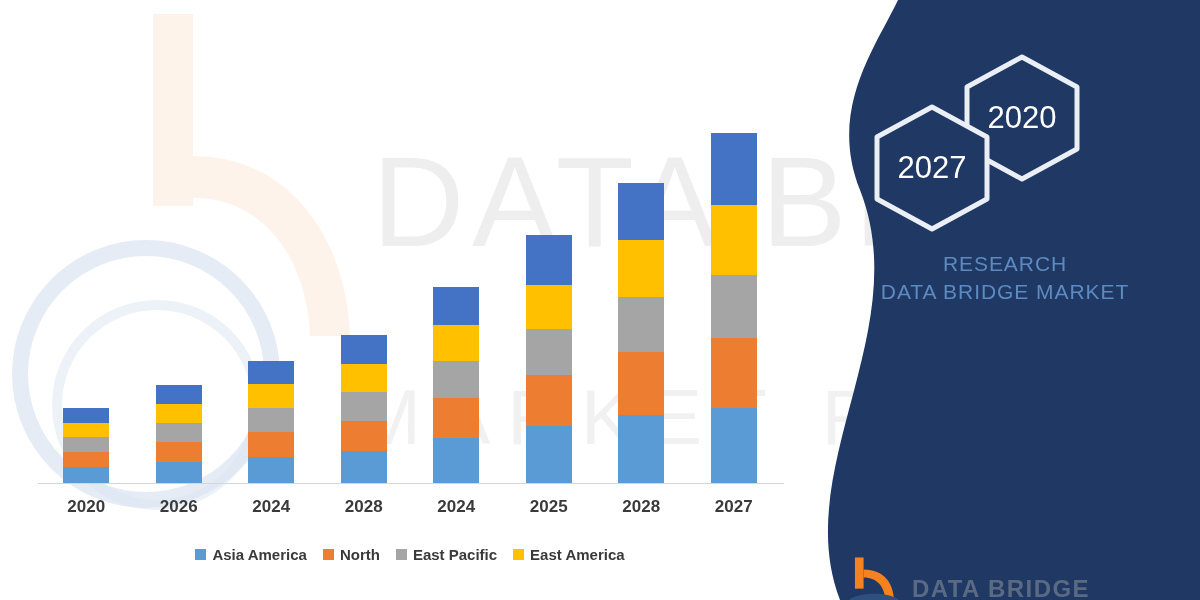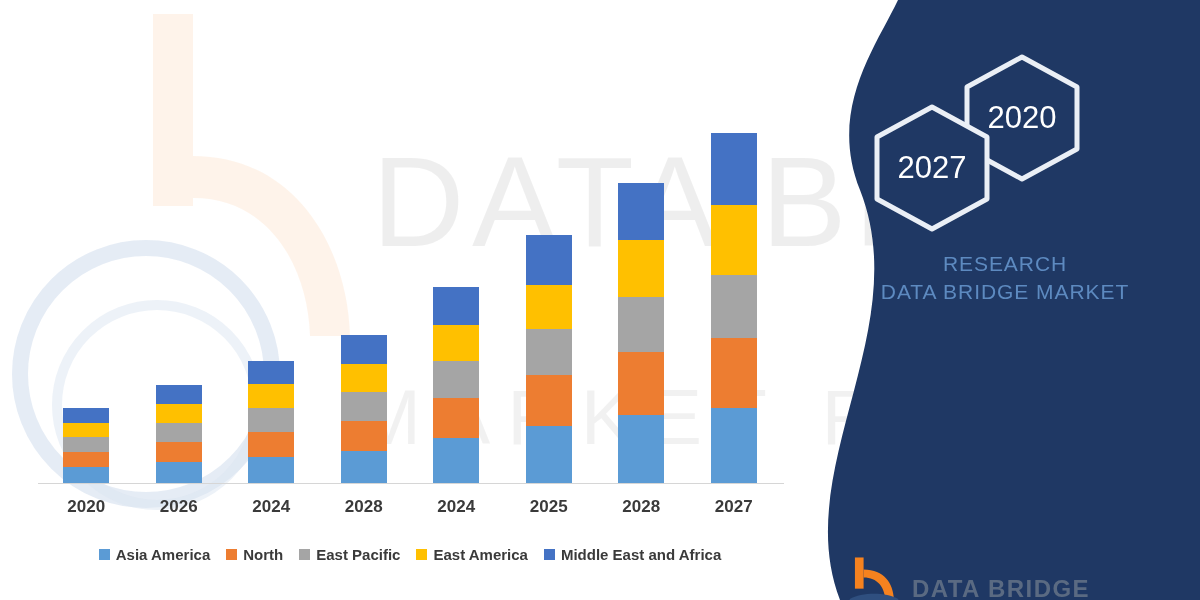--- a/index.html
+++ b/index.html
@@ -229,24 +229,20 @@
           <span class="leg-tx">North</span>
         </div>
         <div class="leg-item">
           <span class="leg-sw" style="background: rgb(165, 165, 165);"></span>
           <span class="leg-tx">East Pacific</span>
         </div>
         <div class="leg-item">
           <span class="leg-sw" style="background: rgb(255, 192, 0);"></span>
           <span class="leg-tx">East America</span>
         </div>
-        <div class="leg-item">
-          <span class="leg-sw" style="background: rgb(68, 114, 196);"></span>
-          <span class="leg-tx">Middle East and Africa</span>
-        </div>
       </div>
   </div>
 
   <div class="navy">
     <div class="navy-inner">
 
       <div class="hex" style="left:178px; top:52px;">
         <svg width="128" height="132" viewBox="0 0 128 132">
           <polygon points="64,5 119,35 119,97 64,127 9,97 9,35" fill="none" stroke="#eaeff6" stroke-width="5" stroke-linejoin="round"></polygon>
           <text id="hex-front" x="64" y="76" text-anchor="middle" font-family="Liberation Sans, sans-serif" font-size="31" fill="#ffffff">2020</text>

